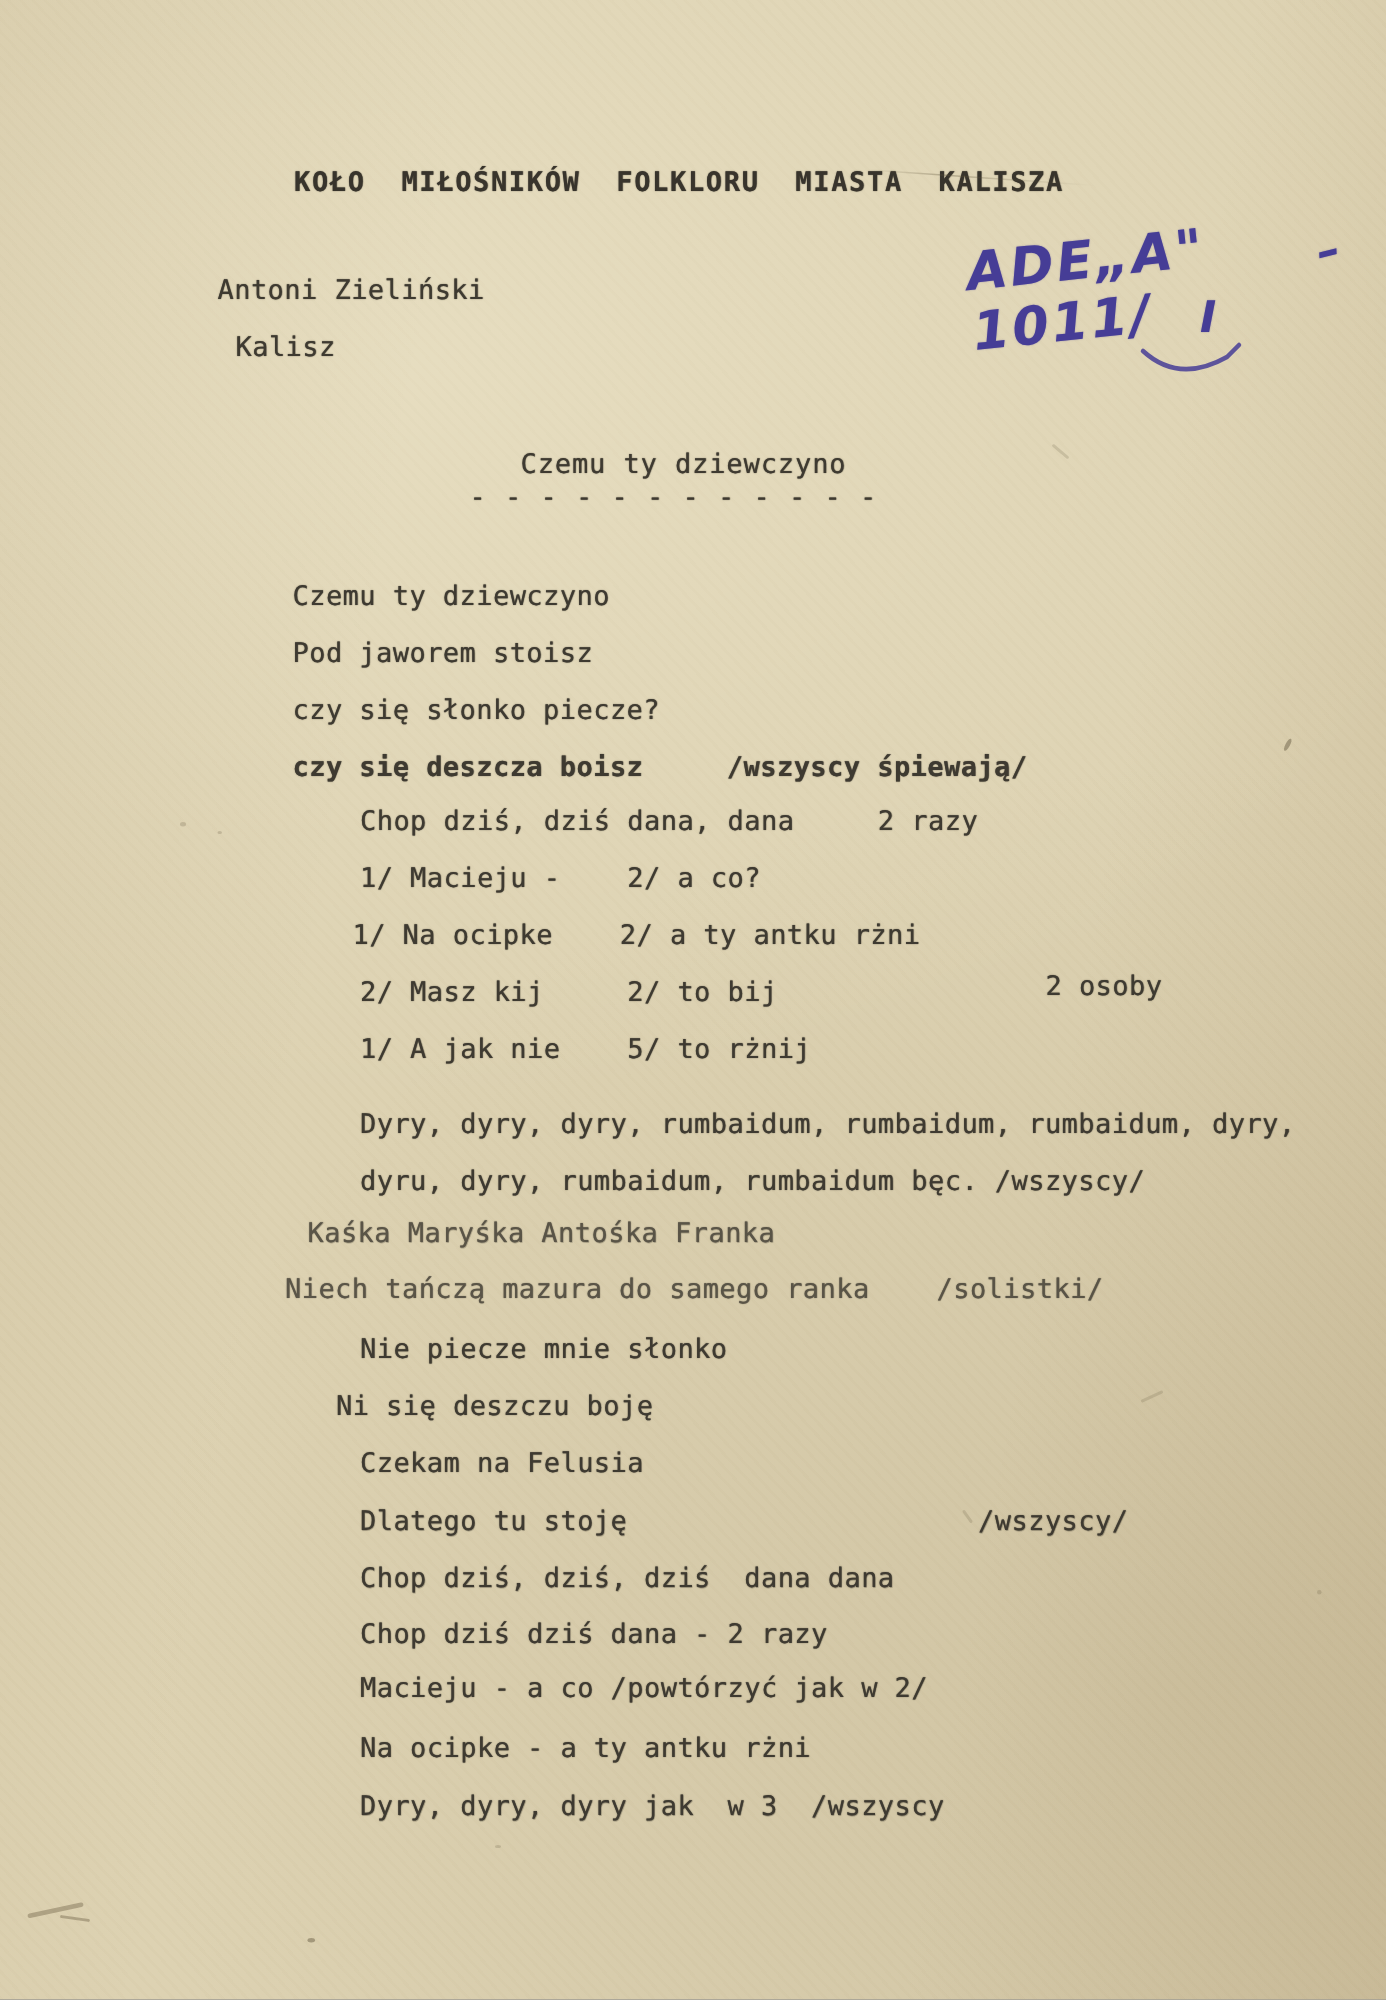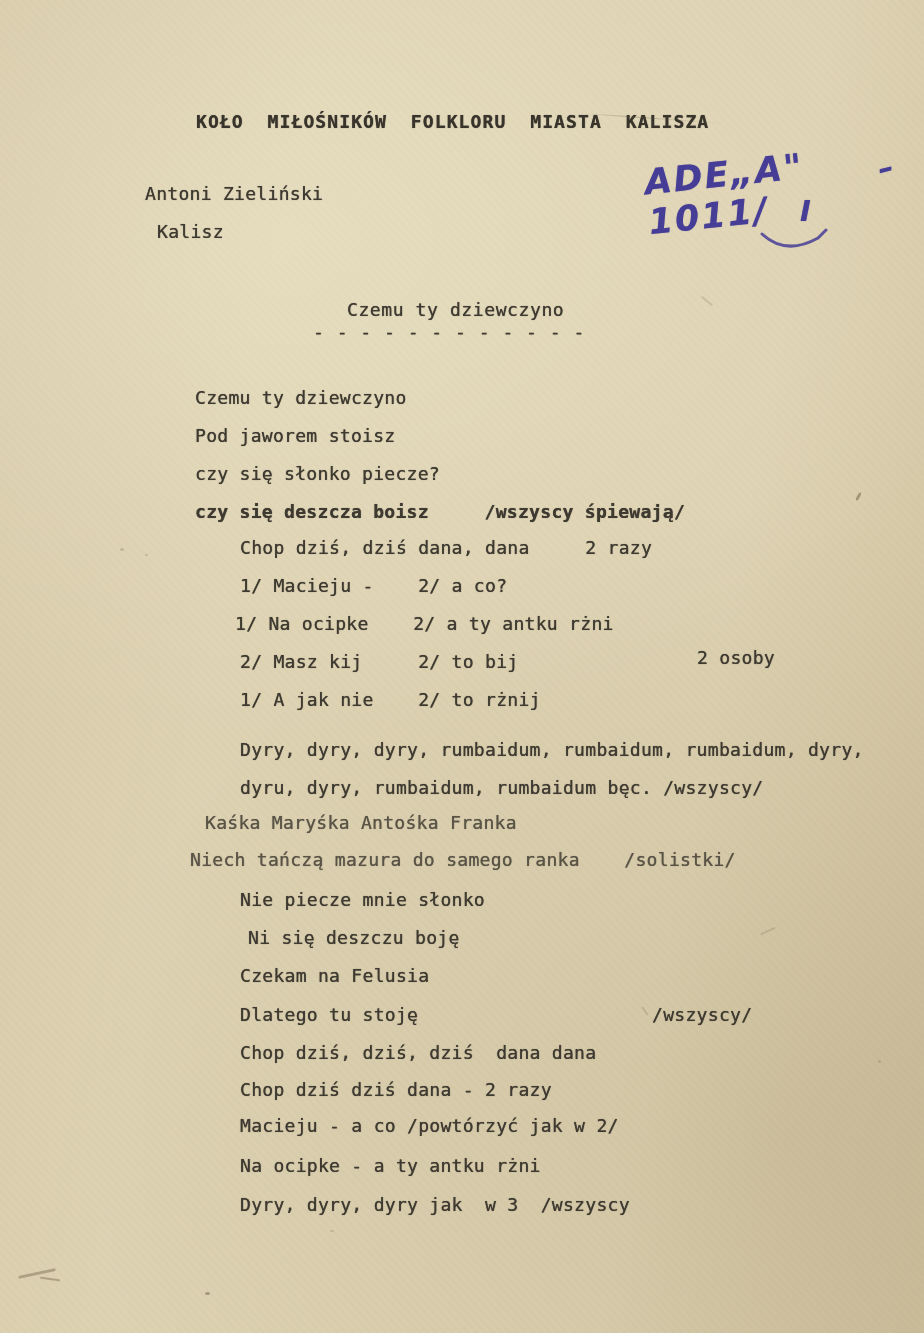--- a/index.html
+++ b/index.html
@@ -75,27 +75,27 @@
 
   <div>
       <div class="typed" style="left: 195px; top: 388px;">Czemu ty dziewczyno</div>
       <div class="typed" style="left: 195px; top: 426px;">Pod jaworem stoisz</div>
       <div class="typed" style="left: 195px; top: 464px;">czy się słonko piecze?</div>
       <div class="typed" style="left: 195px; top: 502px; font-weight: bold;">czy się deszcza boisz     /wszyscy śpiewają/</div>
       <div class="typed" style="left: 240px; top: 538px;">Chop dziś, dziś dana, dana     2 razy</div>
       <div class="typed" style="left: 240px; top: 576px;">1/ Macieju -    2/ a co?</div>
       <div class="typed" style="left: 235px; top: 614px; text-align: right;">1/ Na ocipke    2/ a ty antku rżni</div>
       <div class="typed" style="left: 240px; top: 652px;">2/ Masz kij     2/ to bij</div>
-      <div class="typed" style="left: 240px; top: 690px;">1/ A jak nie    2/ to rżnij</div>
+      <div class="typed" style="left: 240px; top: 690px;">1/ A jak nie    5/ to rżnij</div>
       <div class="typed" style="left: 240px; top: 740px;">Dyry, dyry, dyry, rumbaidum, rumbaidum, rumbaidum, dyry,</div>
       <div class="typed" style="left: 240px; top: 778px;">dyru, dyry, rumbaidum, rumbaidum bęc. /wszyscy/</div>
       <div class="typed faded" style="left: 205px; top: 813px;">Kaśka Maryśka Antośka Franka</div>
       <div class="typed faded" style="left: 190px; top: 850px;">Niech tańczą mazura do samego ranka    /solistki/</div>
       <div class="typed" style="left: 240px; top: 890px;">Nie piecze mnie słonko</div>
-      <div class="typed" style="left: 248px; top: 928px; text-align: center;">Ni się deszczu boję</div>
+      <div class="typed" style="left: 224px; top: 928px; text-align: center;">Ni się deszczu boję</div>
       <div class="typed" style="left: 240px; top: 966px;">Czekam na Felusia</div>
       <div class="typed" style="left: 240px; top: 1005px;">Dlatego tu stoję                     /wszyscy/</div>
       <div class="typed" style="left: 240px; top: 1043px;">Chop dziś, dziś, dziś  dana dana</div>
       <div class="typed" style="left: 240px; top: 1080px;">Chop dziś dziś dana - 2 razy</div>
       <div class="typed" style="left: 240px; top: 1116px;">Macieju - a co /powtórzyć jak w 2/</div>
       <div class="typed" style="left: 240px; top: 1156px;">Na ocipke - a ty antku rżni</div>
       <div class="typed" style="left: 240px; top: 1195px;">Dyry, dyry, dyry jak  w 3  /wszyscy</div>
     </div>
 
   <div class="fiber" style="left:18px;top:1272px;width:38px;height:3px;transform:rotate(-12deg);"></div>

